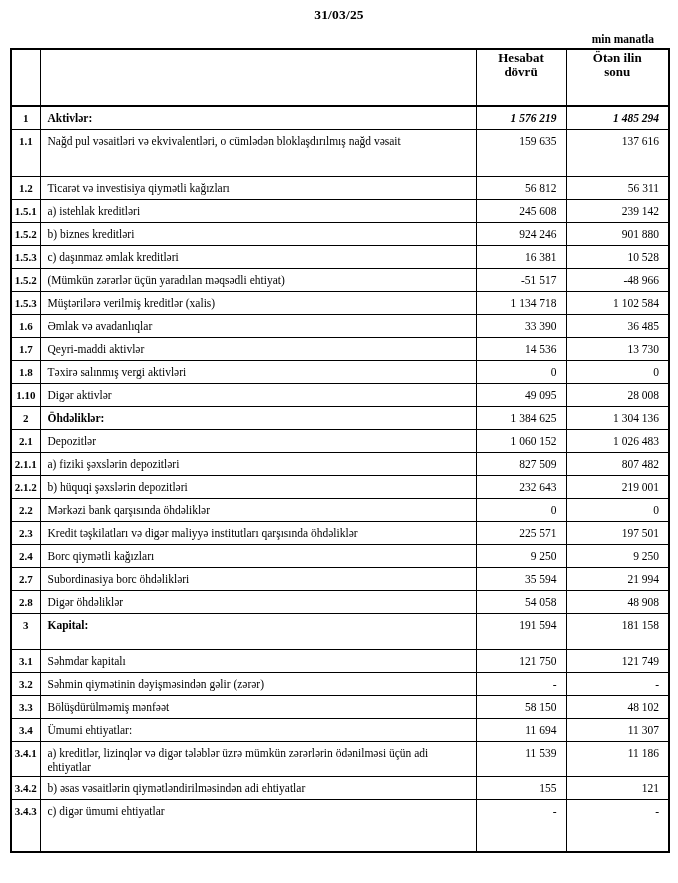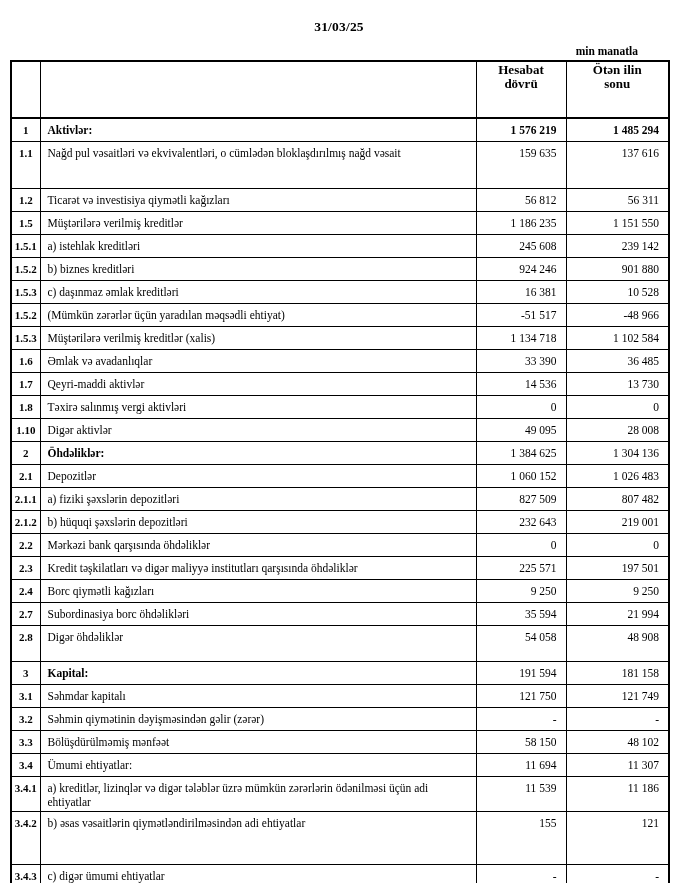--- a/index.html
+++ b/index.html
@@ -15,28 +15,28 @@
     width: 678px;
     height: 883px;
     position: relative;
     background: #ffffff;
     overflow: hidden;
   }
   .doc-title {
     text-align: center;
     font-weight: bold;
     font-size: 13.5px;
-    padding-top: 19px;
+    padding-top: 7px;
     letter-spacing: 0.2px;
   }
   .unit-note {
     text-align: right;
     font-weight: bold;
     font-size: 11.5px;
-    padding-right: 40px;
+    padding-right: 24px;
     margin-top: 10px;
     margin-bottom: 3px;
   }
   table.balance-sheet {
     border-collapse: collapse;
     table-layout: fixed;
     width: 658px;
     margin-left: 10px;
     border: 2.5px solid #000;
     font-size: 11.5px;
@@ -77,21 +77,21 @@
   }
   td.cell-label {
     text-align: left;
     padding: 4px 8px 2px 7px;
   }
   td.cell-val {
     text-align: right;
     padding: 4px 9px 2px 4px;
   }
   tr.bold-label  td.cell-label { font-weight: bold; }
-  tr.bold-values td.cell-val   { font-weight: bold; }
+  tr.bold-values td.cell-val   { font-weight: bold; font-style: italic; }
 </style>
 </head>
 <body>
 
 <div class="page">
 
   <div class="doc-title">31/03/25</div>
 
   <div class="unit-note">min manatla</div>
 
@@ -130,26 +130,20 @@
         <td class="cell-val">159 635</td>
         <td class="cell-val">137 616</td>
       </tr>
         <tr class="">
         <td class="cell-num">1.2</td>
         <td class="cell-label">Ticarət və investisiya qiymətli kağızları</td>
         <td class="cell-val">56 812</td>
         <td class="cell-val">56 311</td>
       </tr>
         <tr class="">
-        <td class="cell-num">1.5</td>
-        <td class="cell-label">Müştərilərə verilmiş kreditlər</td>
-        <td class="cell-val">1 186 235</td>
-        <td class="cell-val">1 151 550</td>
-      </tr>
-        <tr class="">
         <td class="cell-num">1.5.1</td>
         <td class="cell-label">a) istehlak kreditləri</td>
         <td class="cell-val">245 608</td>
         <td class="cell-val">239 142</td>
       </tr>
         <tr class="">
         <td class="cell-num">1.5.2</td>
         <td class="cell-label">b) biznes kreditləri</td>
         <td class="cell-val">924 246</td>
         <td class="cell-val">901 880</td>

